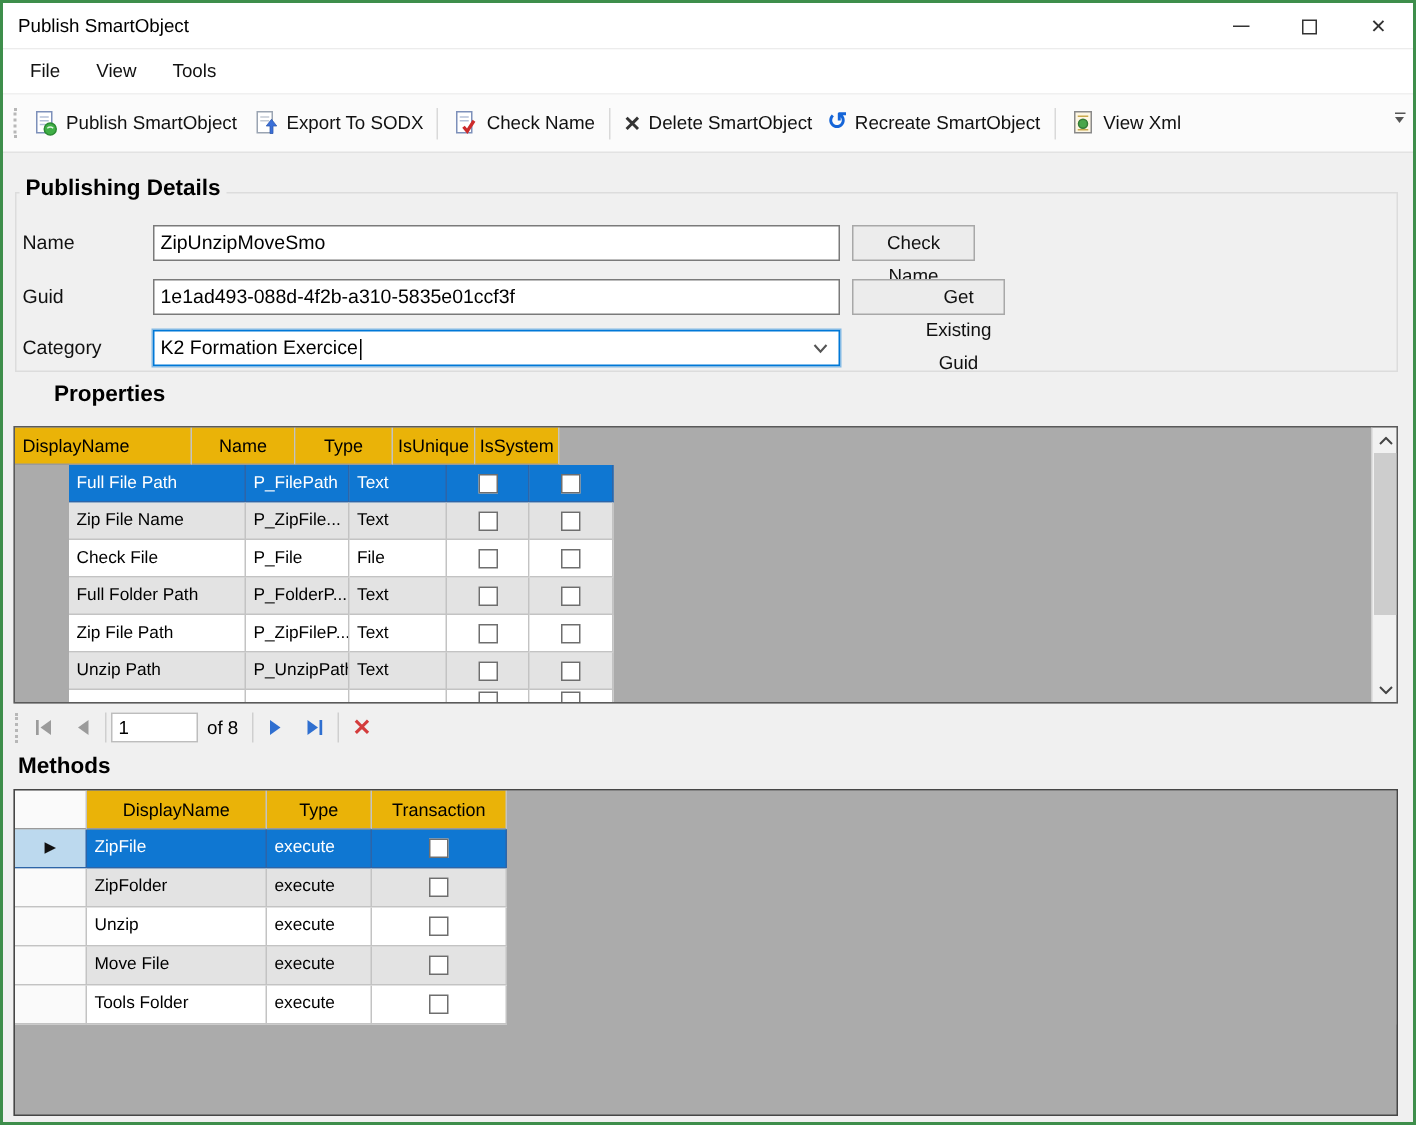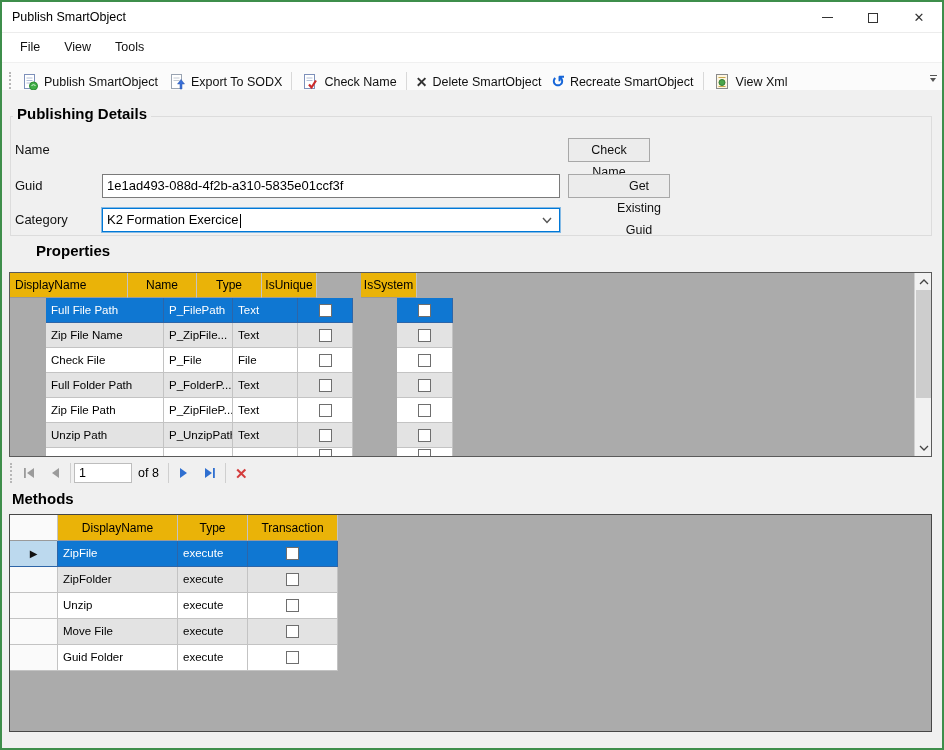--- a/index.html
+++ b/index.html
@@ -35,21 +35,21 @@
   .grip{width:3px;height:20px;border-left:2px dotted #b7b7b7;margin:0 4px;}
   .tb-item{display:flex;align-items:center;gap:5px;padding:4px 5px;font-size:12.5px;color:#111;white-space:nowrap;}
   .tb-sep{width:1px;height:21px;background:#d9d9d9;margin:0 4px;}
   .tb-overflow{position:absolute;right:3px;top:12px;width:12px;display:flex;flex-direction:column;align-items:center;gap:2px;}
   .tb-overflow .bar{width:7px;height:1px;background:#555;}
   .tb-overflow .tri{width:0;height:0;border-left:3.5px solid transparent;border-right:3.5px solid transparent;border-top:4px solid #555;}
   .icon-x{font-size:14px;color:#333;font-weight:bold;line-height:1;}
   .icon-refresh{font-size:16px;color:var(--icon-blue);font-weight:bold;line-height:1;}
 
   
-  .client{position:absolute;left:0;top:88px;width:940px;height:646px;background:#f0f0f0;}
+  .client{position:absolute;left:0;top:100px;width:940px;height:646px;background:#f0f0f0;}
 
   .section-title{position:absolute;font-size:15px;font-weight:bold;color:#000;}
   .groupbox{position:absolute;left:8px;top:26px;width:922px;height:120px;border:1px solid #dcdcdc;}
   .gb-title{left:11px;top:15px;background:#f0f0f0;padding:0 4px;z-index:2;}
 
   .field-label{position:absolute;left:13px;font-size:13px;color:#111;line-height:24px;}
   .textbox{position:absolute;left:100px;width:458px;height:24px;background:#fff;border:1px solid #7a7a7a;font-size:13px;padding:0 4px;line-height:22px;color:#000;overflow:hidden;white-space:nowrap;}
   .combobox{position:absolute;left:100px;width:458px;height:24px;background:#fff;border:1px solid var(--focus-blue);box-shadow:0 0 0 1px rgba(0,120,215,.45);font-size:13px;padding:0 4px;line-height:22px;color:#000;}
   .caret{display:inline-block;width:1px;height:14px;background:#000;vertical-align:middle;margin-left:1px;}
   .combo-chevron{position:absolute;right:7px;top:8px;}
@@ -64,21 +64,21 @@
   .center{display:flex;align-items:center;justify-content:center;padding-left:0;}
   .row-sel .g-cell{background:var(--selection);color:var(--selection-text);border-right-color:#2d65a8;border-bottom-color:#2d65a8;}
   .row-alt .g-cell{background:var(--alt-row);}
   .checkbox{width:13px;height:13px;background:#fff;border:1px solid #6e6e6e;display:inline-block;}
   .sel-arrow{font-size:10px;color:#111;line-height:1;}
   .rowhead{background:#fafafa !important;}
   .row-sel .rowhead{background:#bcd9ee !important;}
 
   
   #props-grid{left:7px;top:182px;width:923px;height:185px;}
-  .pc0{width:118px;} .pc1{width:69px;} .pc2{width:65px;} .pc3{width:55px;} .pc4{width:56px;margin-left:44px;}
+  .pc0{width:118px;} .pc1{width:69px;} .pc2{width:65px;} .pc3{width:55px;} .pc4{width:56px;}
   .p-row{height:25px;padding-left:36px;}
   .partial{height:8px;overflow:hidden;}
   .partial .g-cell{border-bottom:none;}
 
   
   .vscroll{position:absolute;right:0;top:0;width:17px;height:183px;background:#f1f1f1;border-left:1px solid #d0d0d0;}
   .vs-btn{position:absolute;left:0;width:17px;height:17px;display:flex;align-items:center;justify-content:center;}
   .vs-thumb{position:absolute;left:1px;top:17px;width:15px;height:108px;background:#cdcdcd;}
 
   
@@ -187,20 +187,21 @@
       <span class="tri"></span>
     </div>
   </div>
 
   <div class="client">
 
     <div class="groupbox"></div>
     <span class="section-title gb-title">Publishing Details</span>
 
     <span class="field-label" style="top:48px;">Name</span>
+    <div class="textbox" style="top:48px;">ZipUnzipMoveSmo</div>
     <div class="button" style="left:566px;top:48px;width:82px;">Check Name</div>
 
     <span class="field-label" style="top:84px;">Guid</span>
     <div class="textbox" style="top:84px;">1e1ad493-088d-4f2b-a310-5835e01ccf3f</div>
     <div class="button" style="left:566px;top:84px;width:102px;padding-left:48px;">Get Existing Guid</div>
 
     <span class="field-label" style="top:118px;">Category</span>
     <div class="combobox" style="top:118px;">
       <span>K2 Formation Exercice</span><span class="caret"></span>
       <svg class="combo-chevron" width="10" height="7">
@@ -390,21 +391,21 @@
             <div class="g-cell mc-sel rowhead center"></div>
             <div class="g-cell mc0">Move File</div>
             <div class="g-cell mc1">execute</div>
             <div class="g-cell mc2 center">
               <span class="checkbox"></span>
             </div>
             <div class="m-row-fill"></div>
           </div>
           <div class="g-row m-row">
             <div class="g-cell mc-sel rowhead center"></div>
-            <div class="g-cell mc0">Guid Folder</div>
+            <div class="g-cell mc0">Tools Folder</div>
             <div class="g-cell mc1">execute</div>
             <div class="g-cell mc2 center">
               <span class="checkbox"></span>
             </div>
             <div class="m-row-fill"></div>
           </div>
         </div>
     </div>
 
   </div>

